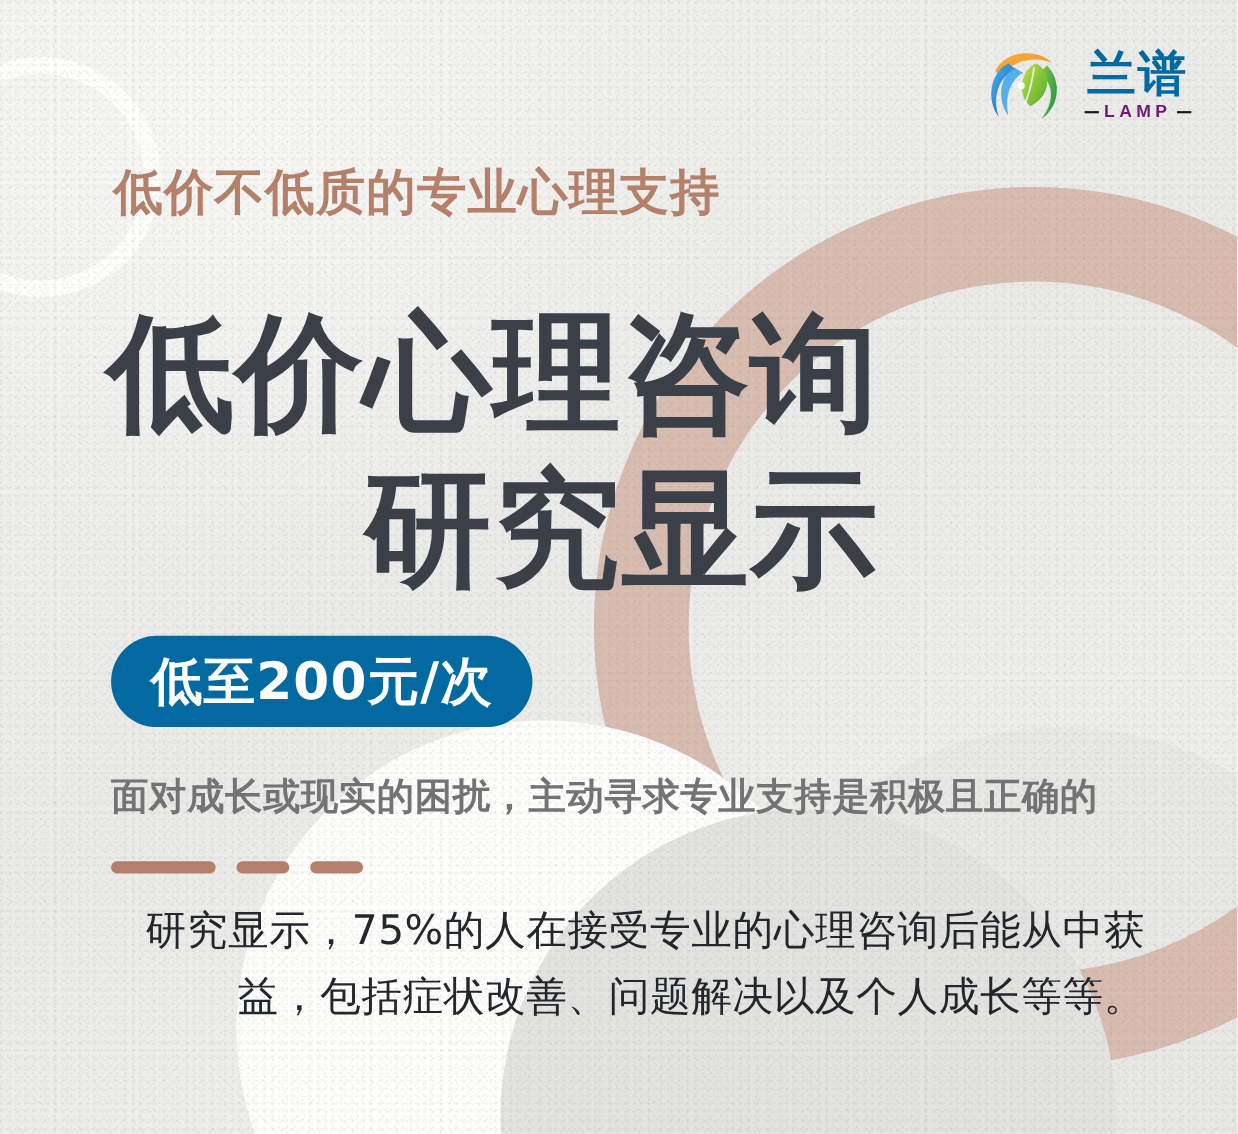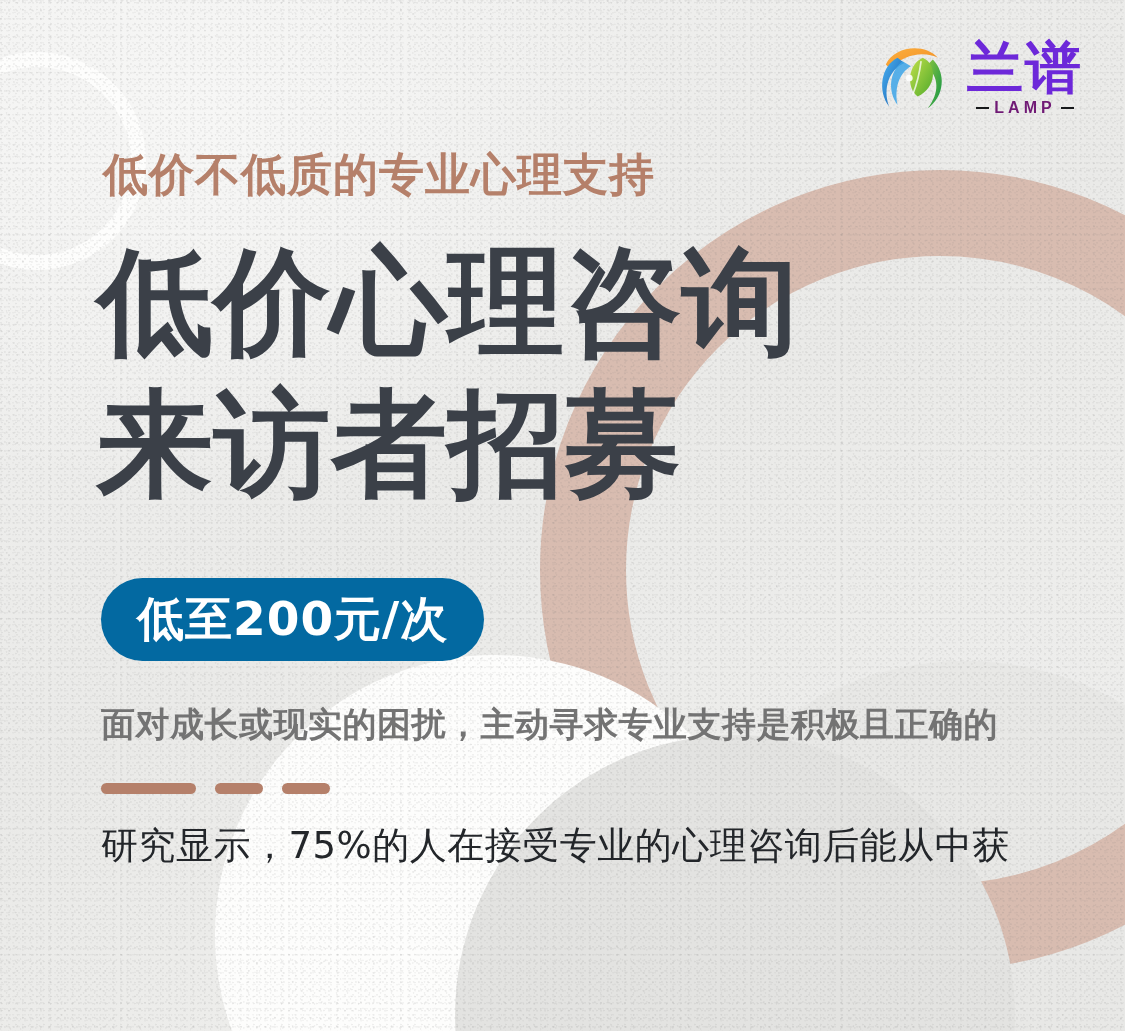--- a/index.html
+++ b/index.html
@@ -87,48 +87,48 @@
   }
 
   
   .logo{
     position:absolute; right:42px; top:36px;
     display:flex; align-items:center; gap:14px;
   }
   .logo-mark{ width:84px; height:84px; display:block; }
   .logo-type{ display:flex; flex-direction:column; align-items:center; }
   .logo-cn{
-    font-size:56px; font-weight:700; color:#6d28d9;
+    font-size:44px; font-weight:700; color:#0369a1;
     letter-spacing:2px; line-height:1; font-family:"DejaVu Sans",sans-serif;
   }
   .logo-en{
     margin-top:4px;
     font-size:16px; font-weight:700; color:#701a75;
     letter-spacing:4px; line-height:1;
     display:flex; align-items:center; gap:5px;
   }
   .logo-en .bar{ display:inline-block; width:13px; height:2px; background:#16181a; }
 
   
-  .content{ position:absolute; left:0; top:0; width:1125px; height:1031px; }
+  .content{ position:absolute; left:0; top:0; width:1125px; height:1031px;text-align:right; }
 
   .eyebrow{
     position:absolute; left:103px; top:148px;
     font-size:45px; font-weight:700; color:#b5806a;
     letter-spacing:1px; line-height:1.2;
     font-family:"DejaVu Sans",sans-serif;
   }
 
   .title{
     position:absolute; left:97px; top:228px;
     font-size:116px; font-weight:700; color:#3b4048;
     line-height:1.28; letter-spacing:1px;
     font-family:"DejaVu Sans",sans-serif;
   }
-  .title-line{ position:relative; display:block; white-space:nowrap; }
+  .title-line{ position:relative; display:block; white-space:nowrap;margin-top:38px; }
   .title-line.l2{ margin-top:-6px; }
   .hl{
     position:absolute;
     left:-6px; bottom:8px;
     width:696px; height:46px;
     background:#a9775e;
     z-index:-1;
   }
 
   .price-pill{
@@ -227,32 +227,33 @@
   </div>
 
   <div class="content">
 
     <div class="eyebrow">低价不低质的专业心理支持</div>
 
     <div class="title">
       <span class="title-line l1">低价心理咨询</span>
       <span class="title-line l2">
         <span class="hl"></span>
-        <span>来访者招募</span>
+        <span>研究显示</span>
       </span>
     </div>
 
     <div class="price-pill">低至200元/次</div>
 
     <div class="lede">面对成长或现实的困扰，主动寻求专业支持是积极且正确的</div>
 
     <div class="dashes">
       <span class="dash d1"></span>
       <span class="dash d2"></span>
       <span class="dash d3"></span>
     </div>
 
     <div class="body-copy">
       <span class="bline">研究显示，75%的人在接受专业的心理咨询后能从中获</span>
+      <span class="bline">益，包括症状改善、问题解决以及个人成长等等。</span>
     </div>
 
   </div>
 </div>
 
 </body></html>

